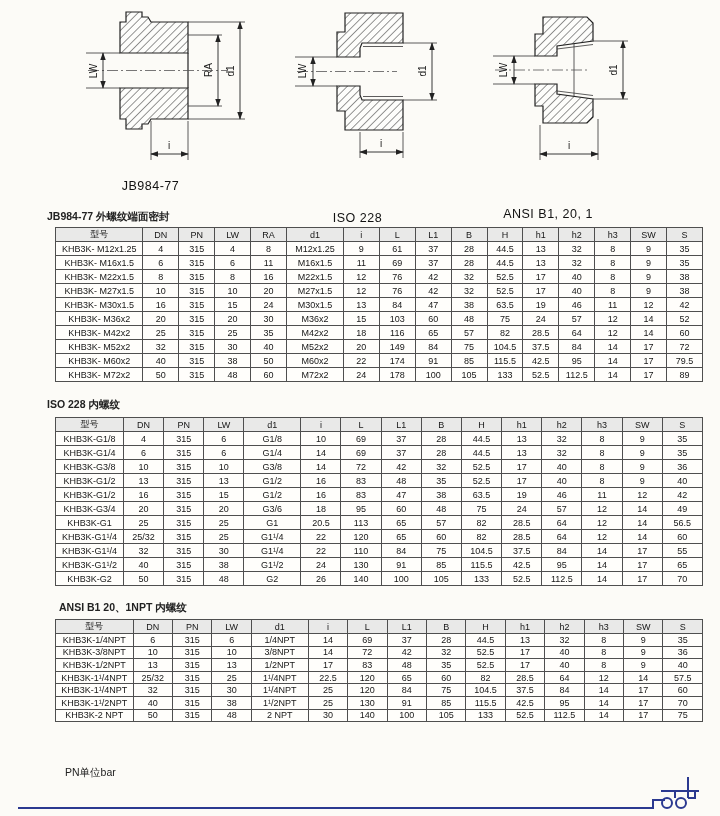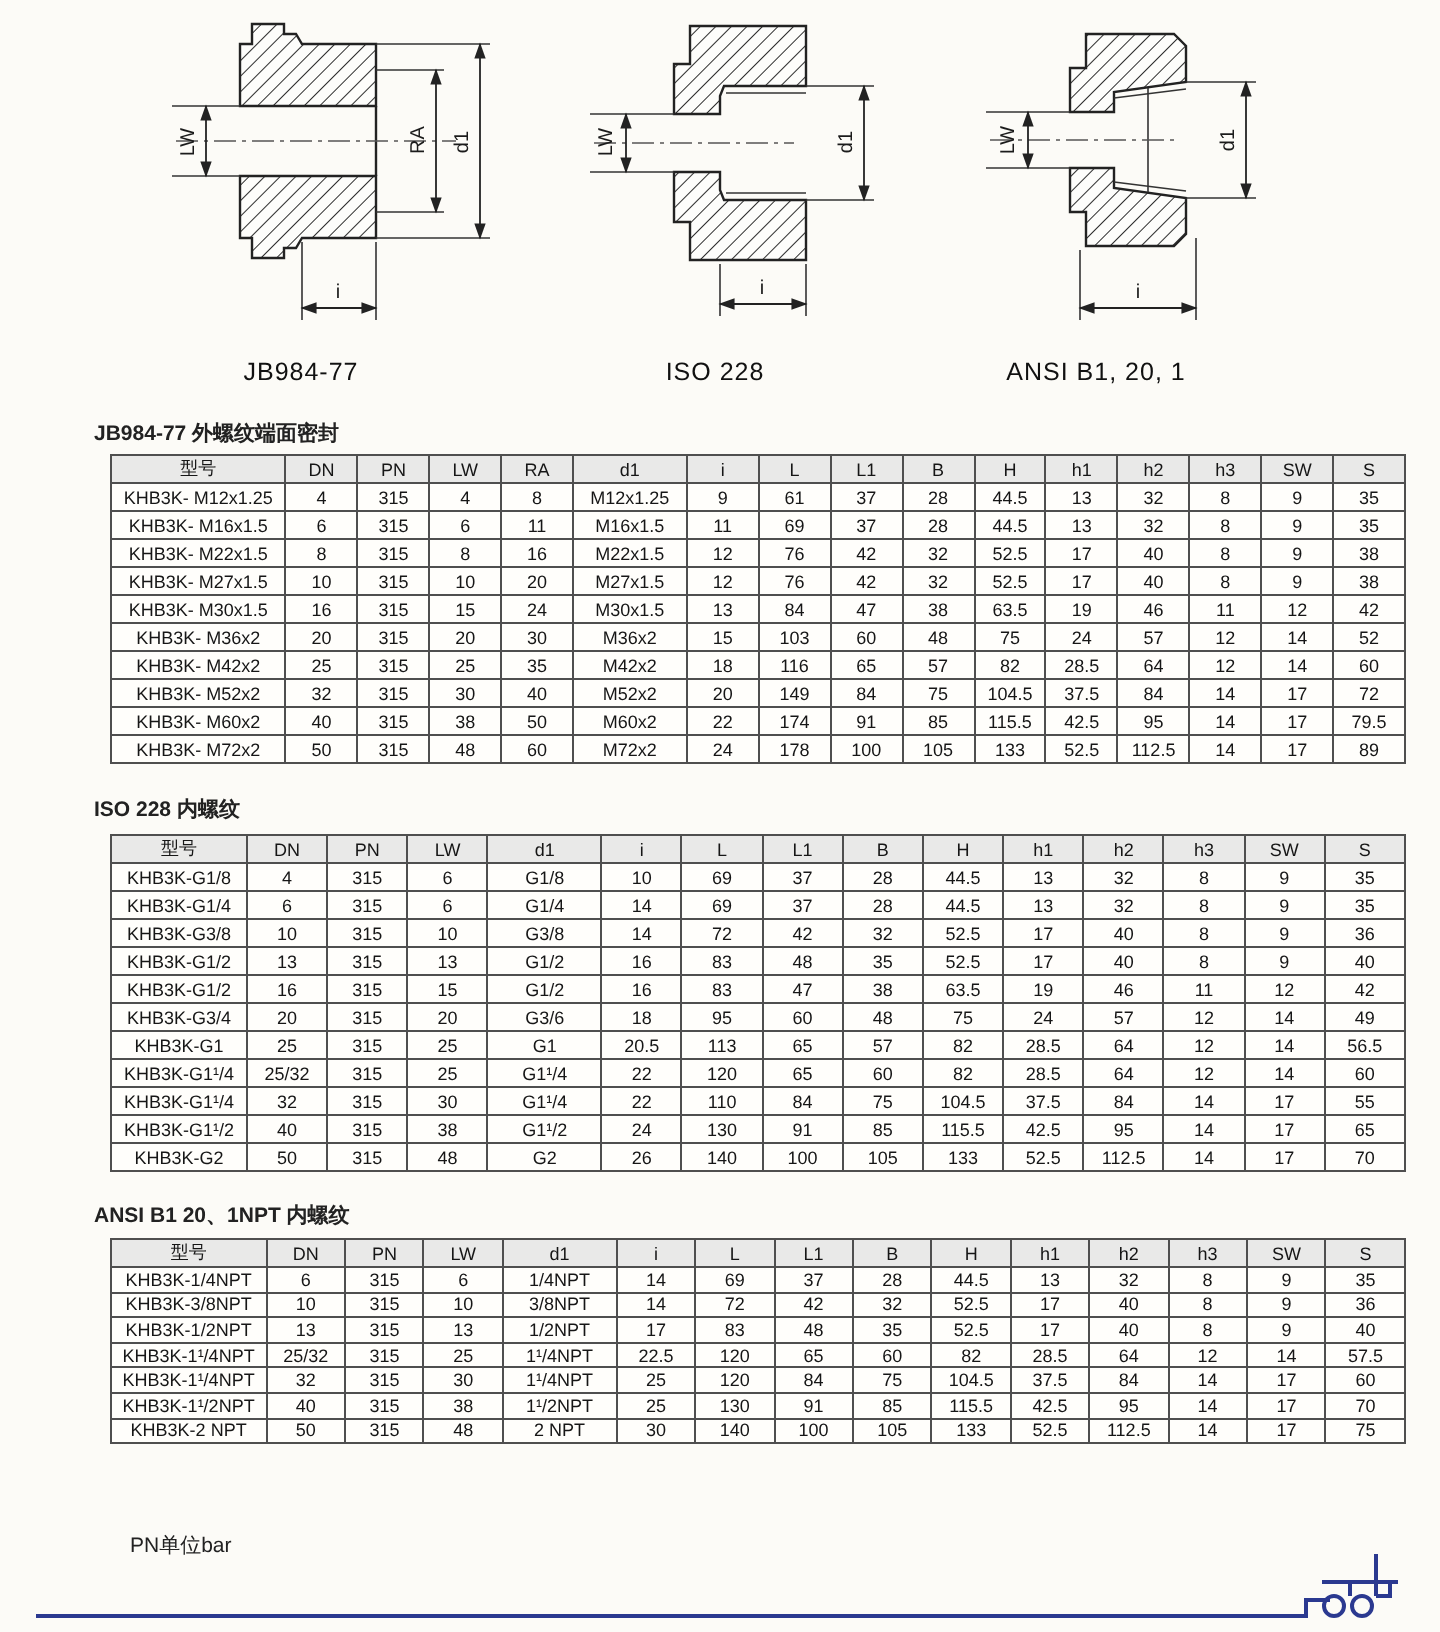--- a/index.html
+++ b/index.html
@@ -4,26 +4,26 @@
 <style>
   html,body{margin:0;padding:0;background:#ffffff;}
   .page{position:relative;width:720px;height:816px;background:#fcfbf7;
         font-family:"Liberation Sans",sans-serif;color:#1b1b1b;overflow:hidden;}
 
   
   .drawing-svg{position:absolute;}
   .caption{position:absolute;top:179px;font-weight:normal;font-size:12.5px;
            letter-spacing:.5px;text-align:center;color:#111;}
   #cap-jb{left:88px;width:125px;}
-  #cap-iso{left:295px;width:125px;}
-  #cap-ansi{left:478px;width:140px;}
+  #cap-iso{left:295px;width:125px;margin-top:32px;}
+  #cap-ansi{left:478px;width:140px;margin-top:28px;}
 
   
   .sec-title{position:absolute;left:47px;font-size:10.5px;color:#222;font-weight:bold;}
-  #st-0{top:210px;} #st-1{top:398px;} #st-2{top:601px;}
+  #st-0{top:210px;} #st-1{top:398px;} #st-2{top:601px;margin-left:12px;}
 
   
   table.dim{position:absolute;left:55px;width:648px;border-collapse:collapse;
             table-layout:fixed;background:#fffefb;}
   #tb-0{top:227px;} #tb-1{top:417px;} #tb-2{top:619px;}
   table.dim th,table.dim td{border:1px solid #4f4f4f;text-align:center;
             font-size:9px;padding:0;overflow:hidden;white-space:nowrap;
             font-weight:normal;color:#161616;}
   #tb-0 th,#tb-0 td{height:13px;}
   #tb-1 th,#tb-1 td{height:13px;}

